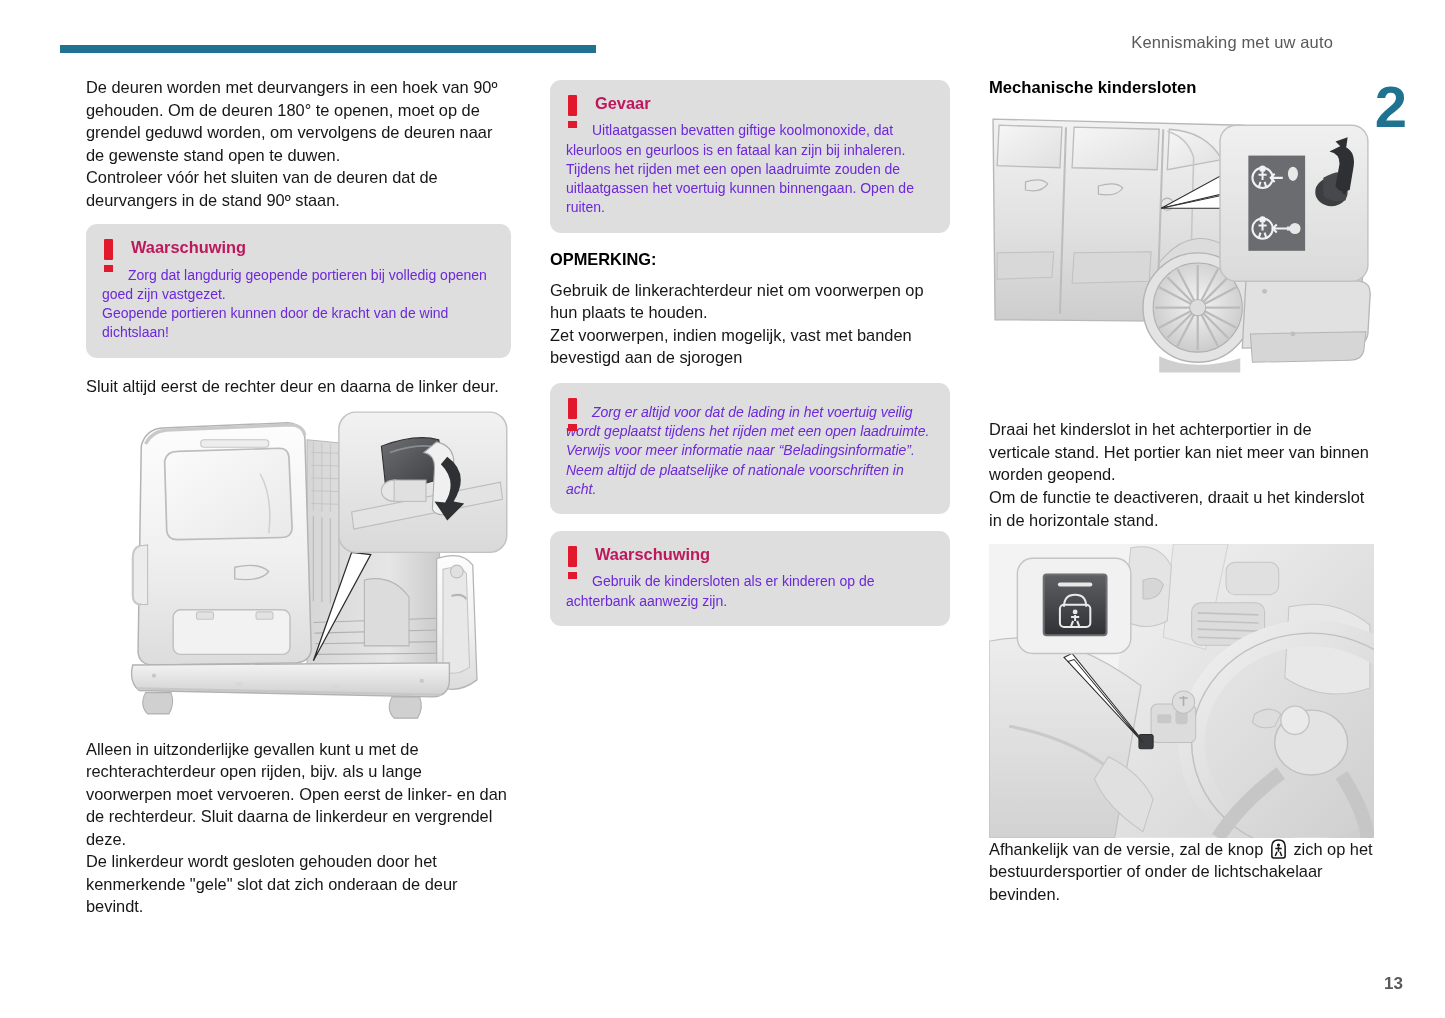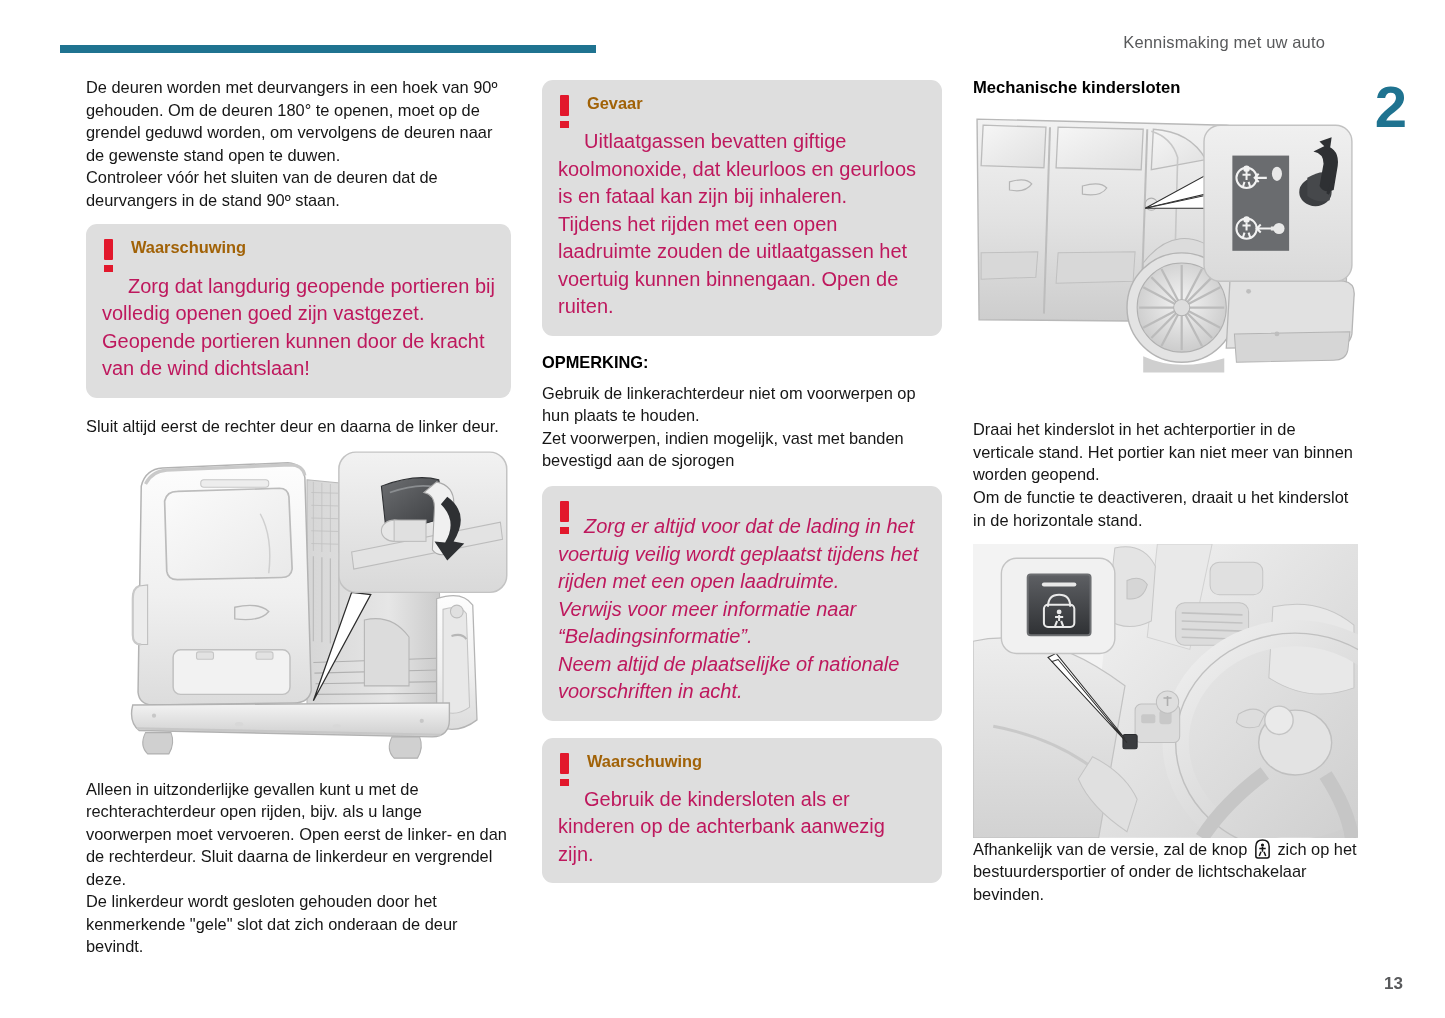--- a/index.html
+++ b/index.html
@@ -12,21 +12,21 @@
     width: 1445px; height: 1018px;
     font-family: "Liberation Sans", sans-serif;
     color: #1b1b1b;
     position: relative;
     overflow: hidden;
   }
 
   
   .page-header {
     position: absolute;
-    top: 0; left: 0; right: 16px;
+    top: 0; left: 0; right: 8px;
     height: 70px;
   }
   .header-rule {
     position: absolute;
     left: 60px; top: 45px;
     width: 536px; height: 8px;
     background: #1f7390;
   }
   .header-title {
     position: absolute;
@@ -52,21 +52,21 @@
     font-weight: bold;
     color: #58595b;
   }
 
   
   .columns {
     position: absolute;
     top: 76px; left: 0;
     width: 1445px;
     display: flex;
-    gap: 4px;
+    gap: 12px;
   }
   .col {
     position: relative;
   }
   .col-left  { width: 425px; margin-left: 86px; }
   .col-mid   { width: 400px; margin-left: 27px; }
   .col-right { width: 385px; margin-left: 27px; }
 
   
   p.body-text {
@@ -127,28 +127,28 @@
   .callout .excl .excl-dot {
     display: block;
     margin-top: 5px;
     width: 9px; height: 7px;
     background: #e2182c;
   }
   .callout-title {
     margin: 0 0 0 29px;
     font-size: 16.4px;
     font-weight: bold;
-    color: #a16207;
+    color: #be185d;
     line-height: 1.3;
   }
   .callout-body {
-    margin: 14px 0 0 0;
-    font-size: 20px;
+    margin: 7px 0 0 0;
+    font-size: 14px;
     line-height: 1.375;
-    color: #be185d;
+    color: #6d28d9;
   }
   .callout-body .indent-first { display: inline-block; width: 26px; }
 
   
   figure { margin: 0; padding: 0; }
   .figure-box { position: relative; width: 100%; }
   .figure-box svg { display: block; width: 100%; height: auto; }
 
   .inline-icon {
     display: inline-block;

